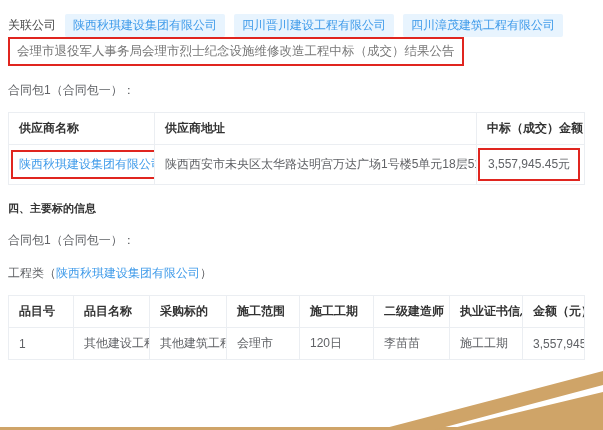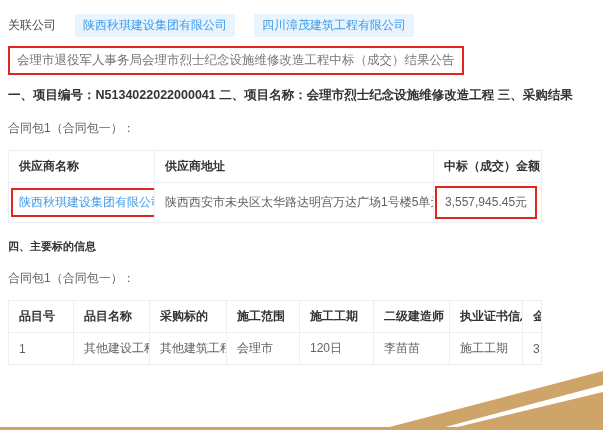--- a/index.html
+++ b/index.html
@@ -9,51 +9,50 @@
     background: #ffffff;
     font-family: "Liberation Sans", "DejaVu Sans", sans-serif;
     overflow: hidden;
     color: #606266;
   }
   .page { padding: 14px 8px 0 8px; position: relative; z-index: 2; }
 
   
   .related-row {
     display: flex; flex-wrap: wrap; align-items: center;
-    gap: 19px; row-gap: 9px; font-size: 12px;
+    gap: 9px; row-gap: 9px; font-size: 12px;
   }
   .related-label { color: #4a4a4a; font-size: 12px; }
   .company-tag {
     background: #e8f4fe; color: #3f9bea; font-size: 12px;
     padding: 3px 8px; border-radius: 2px; cursor: pointer;
     text-decoration: none; display: inline-block;
   }
 
   
   .title-box {
     display: inline-block;
     border: 2px solid #e0251f;
     color: #777777;
     font-size: 12.5px;
     padding: 4px 7px;
-    margin-top: 9px;
   }
 
   .section-line {
     margin-top: 12px;
     font-size: 12.5px;
     font-weight: bold;
     color: #333333;
   }
   .plain-line { margin-top: 16px; font-size: 12px; color: #606266; }
 
   
   table {
     border-collapse: collapse;
-    width: 534px;
+    width: 577px;
     margin-top: 13px;
     font-size: 12px;
     table-layout: fixed;
   }
   th, td {
     border: 1px solid #ebeef2;
     text-align: left;
     padding: 7px 10px;
     color: #606266;
     overflow: hidden;
@@ -99,30 +98,30 @@
 </style>
 </head>
 <body>
 
 <div class="page">
 
   
   <div class="related-row">
     <span class="related-label">关联公司</span>
     <a class="company-tag">陕西秋琪建设集团有限公司</a>
+    <a class="company-tag">四川晋川建设工程有限公司</a>
     <a class="company-tag">四川漳茂建筑工程有限公司</a>
   </div>
 
   
   <div class="title-box">
     <span>会理市退役军人事务局会理市烈士纪念设施维修改造工程中标（成交）结果公告</span>
   </div>
 
   
-  <div class="section-line">一、项目编号：N5134022022000041 二、项目名称：会理市烈士纪念设施维修改造工程 三、采购结果</div>
 
   
   <div class="plain-line">合同包1（合同包一）：</div>
 
   
   <table class="supplier-table">
     <colgroup>
         <col style="width:146px">
         <col>
         <col style="width:108px">
@@ -146,20 +145,23 @@
           <span class="red-box-amount">3,557,945.45元</span>
         </td>
       </tr>
     </tbody>
   </table>
 
   
   <div class="plain-line bold">四、主要标的信息</div>
   <div class="plain-line">合同包1（合同包一）：</div>
 
+  <div class="plain-line">
+    <span>工程类（</span><a class="link">陕西秋琪建设集团有限公司</a><span>）</span>
+  </div>
 
   
   <table>
     <colgroup>
       <col style="width:65px">
         <col style="width:76px">
         <col style="width:77px">
         <col style="width:73px">
       <col style="width:74px">
         <col style="width:76px">

